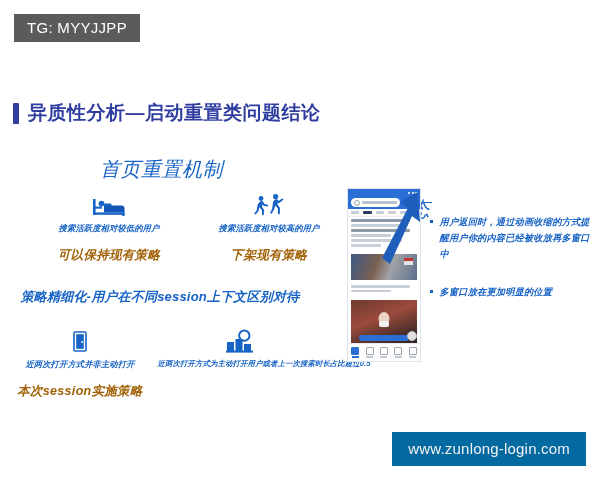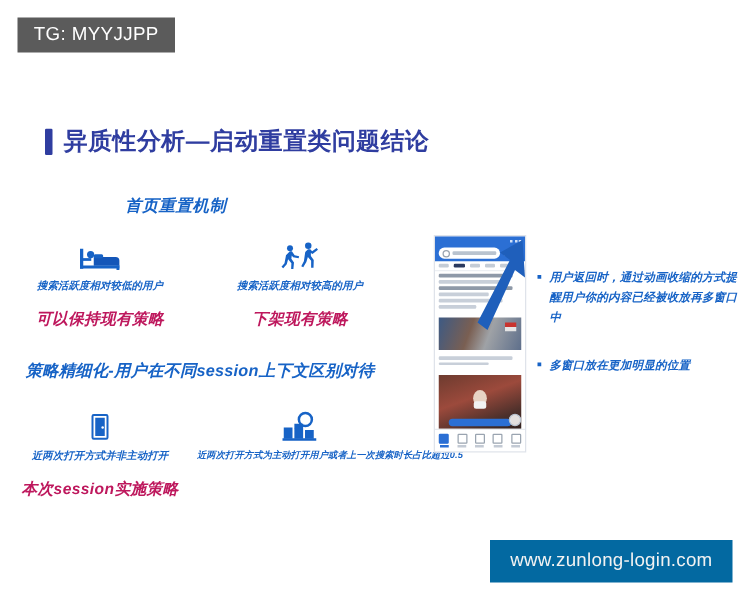--- a/index.html
+++ b/index.html
@@ -42,21 +42,21 @@
     color: #f2f2f2;
     font-size: 15px;
     padding: 9px 16px 10px 16px;
     line-height: 1;
     letter-spacing: 0.2px;
   }
 
   
   .title-row {
     position: absolute;
-    left: 36px;
+    left: 13px;
     top: 100px;
     display: flex;
     align-items: center;
     gap: 9px;
   }
   .title-bar {
     width: 6px;
     height: 21px;
     background: #2f3da0;
     border-radius: 1px;
@@ -65,36 +65,37 @@
     font-size: 19px;
     font-weight: bold;
     color: #2f3da0;
     letter-spacing: 0.5px;
     white-space: nowrap;
   }
 
   
   .col-head {
     position: absolute;
-    font-size: 13px;
-    font-weight: bold;
+    font-size: 20px;
+    font-weight: normal;
     font-style: italic;
     color: #1763c6;
     white-space: nowrap;
     letter-spacing: 0.5px;
   }
   .col-head.left  { left: 100px; top: 156px; }
   .col-head.right { left: 348px; top: 156px; margin-top: 40px; }
 
   
   .mech {
     position: absolute;
     left: 0;
     top: 182px;
     width: 320px;
+    padding-left: 29px;
   }
   .mech-row {
     display: flex;
     width: 320px;
   }
   .mech-cell {
     width: 160px;
     display: flex;
     flex-direction: column;
     align-items: center;
@@ -114,21 +115,21 @@
     color: #1763c6;
     white-space: nowrap;
     letter-spacing: 0.1px;
   }
   .cap-small.wide { font-size: 7.4px; margin-left: 48px; }
   .cap-strong {
     margin-top: 13px;
     font-size: 12.5px;
     font-weight: bold;
     font-style: italic;
-    color: #be185d;
+    color: #a16207;
     white-space: nowrap;
     letter-spacing: 0.3px;
   }
 
   .banner {
     position: absolute;
     left: 0;
     top: 288px;
     width: 320px;
     text-align: center;

